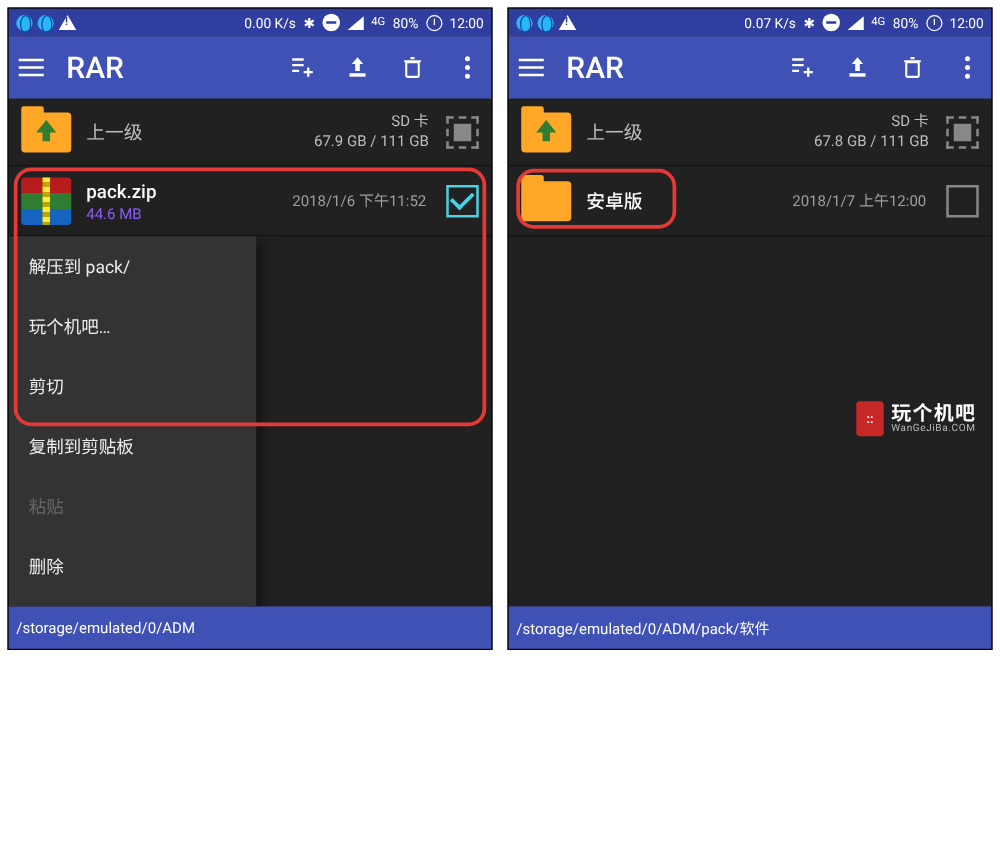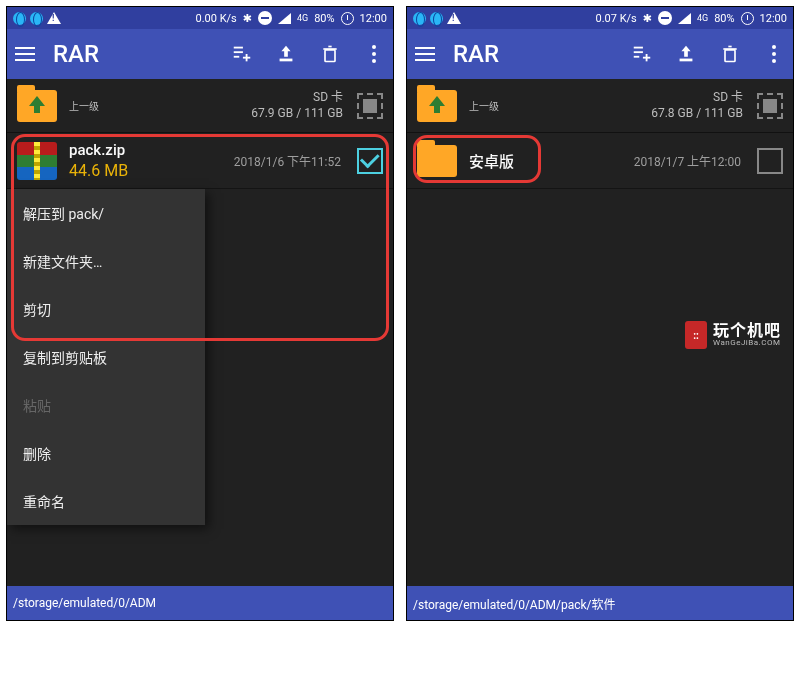--- a/index.html
+++ b/index.html
@@ -8,21 +8,21 @@
     font-family: Roboto, "Noto Sans CJK SC", Arial, sans-serif;
     width: 800px;
     height: 691px;
     overflow: hidden;
     display: flex;
     gap: 12px;
     padding: 6px;
   }
   .phone {
     width: 388px;
-    height: 615px;
+    height: 514px;
     background: #212121;
     position: relative;
     display: flex;
     flex-direction: column;
     border: 1px solid #000;
   }
   
   .status-bar {
     height: 22px;
     background: #303f9f;
@@ -83,21 +83,21 @@
     position:absolute; left:12px; top:6px;
     width:0; height:0;
     border-left:8px solid transparent;
     border-right:8px solid transparent;
     border-bottom:10px solid #2e7d32;
   }
   .folder-up .up-arrow::after {
     content:""; position:absolute; left:-3px; top:9px;
     width:6px; height:8px; background:#2e7d32;
   }
-  .nav-label { color:#bdbdbd; font-size:10px; }
+  .nav-label { color:#bdbdbd; font-size:15px; }
   .nav-right { margin-left:auto; text-align:right; display:flex; align-items:center; gap:14px; }
   .nav-stats { color:#bdbdbd; font-size:12px; line-height:1.3; }
   .select-all {
     width:26px; height:26px; border:2px dashed #888;
     position:relative; cursor:pointer;
   }
   .select-all::after {
     content:""; position:absolute; left:4px; top:4px;
     width:14px; height:14px; background:#888;
   }
@@ -114,21 +114,21 @@
     background: linear-gradient(#b71c1c 0 33%, #2e7d32 33% 66%, #1565c0 66% 100%);
     border-radius:3px; position:relative; margin-right:12px;
   }
   .zip-icon::after {
     content:""; position:absolute; left:17px; top:0;
     width:6px; height:38px;
     background: repeating-linear-gradient(#ffeb3b 0 4px, #bfa500 4px 8px);
   }
   .file-info { display:flex; flex-direction:column; gap:2px; }
   .file-name { color:#fafafa; font-size:15px; font-weight:500; }
-  .file-size { color:#eab308; font-size:16px; }
+  .file-size { color:#8b5cf6; font-size:12px; }
   .file-right { margin-left:auto; display:flex; align-items:center; gap:16px; }
   .file-date { color:#9e9e9e; font-size:12px; }
   .checkbox {
     width:26px; height:26px; border:2px solid #888; cursor:pointer;
     display:flex; align-items:center; justify-content:center;
   }
   .checkbox.checked { border-color:#4dd0e1; }
   .checkbox.checked::after {
     content:""; width:14px; height:8px;
     border-left:3px solid #4dd0e1;
@@ -269,21 +269,21 @@
         <span class="file-size">44.6 MB</span>
       </div>
       <div class="file-right">
         <span class="file-date">2018/1/6 下午11:52</span>
         <div class="checkbox checked"></div>
       </div>
     </div>
 
     <div class="context-menu" style="top:56px;">
       <div class="ctx-item">解压到 pack/</div>
-      <div class="ctx-item">新建文件夹…</div>
+      <div class="ctx-item">玩个机吧…</div>
       <div class="ctx-item">剪切</div>
       <div class="ctx-item">复制到剪贴板</div>
       <div class="ctx-item disabled">粘贴</div>
       <div class="ctx-item">删除</div>
       <div class="ctx-item">重命名</div>
     </div>
   </div>
 
   <div class="hl-box" style="left:4px; top:127px; width:378px; height:207px;"></div>
 

